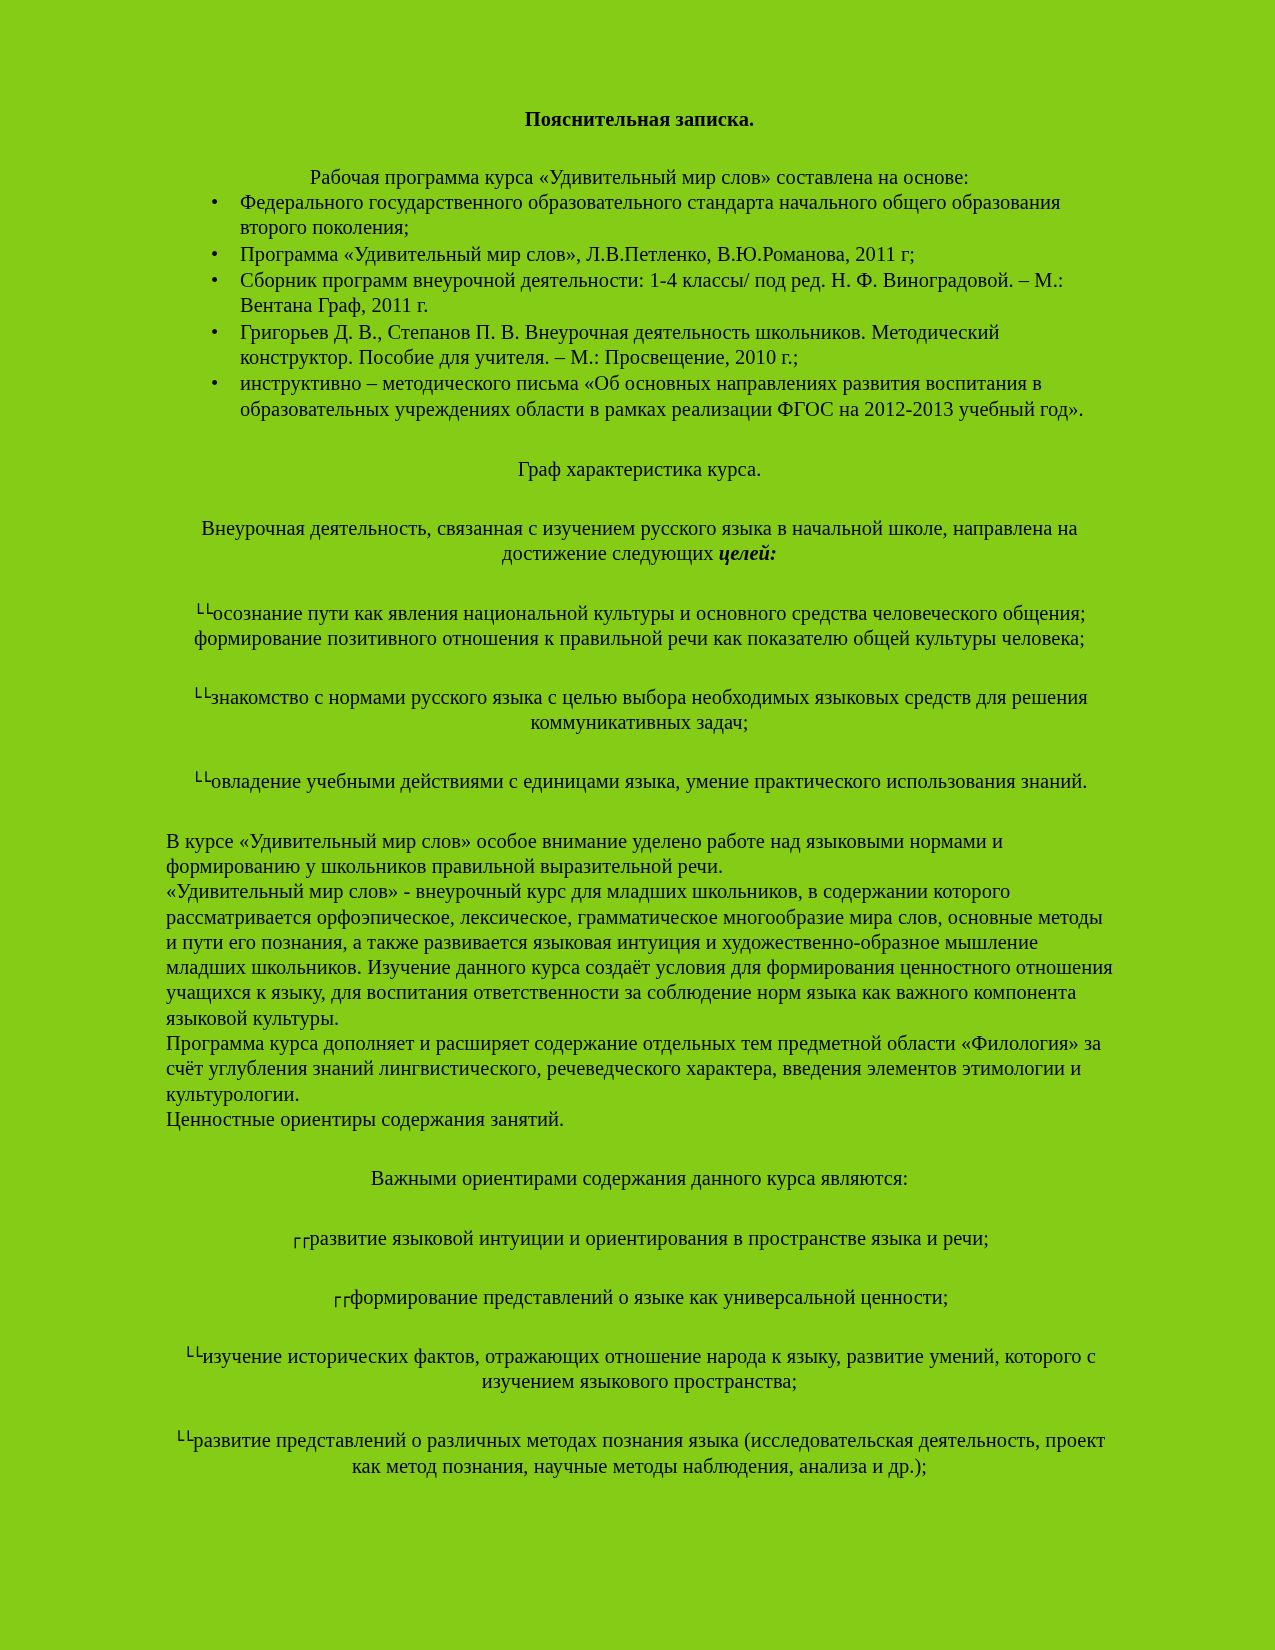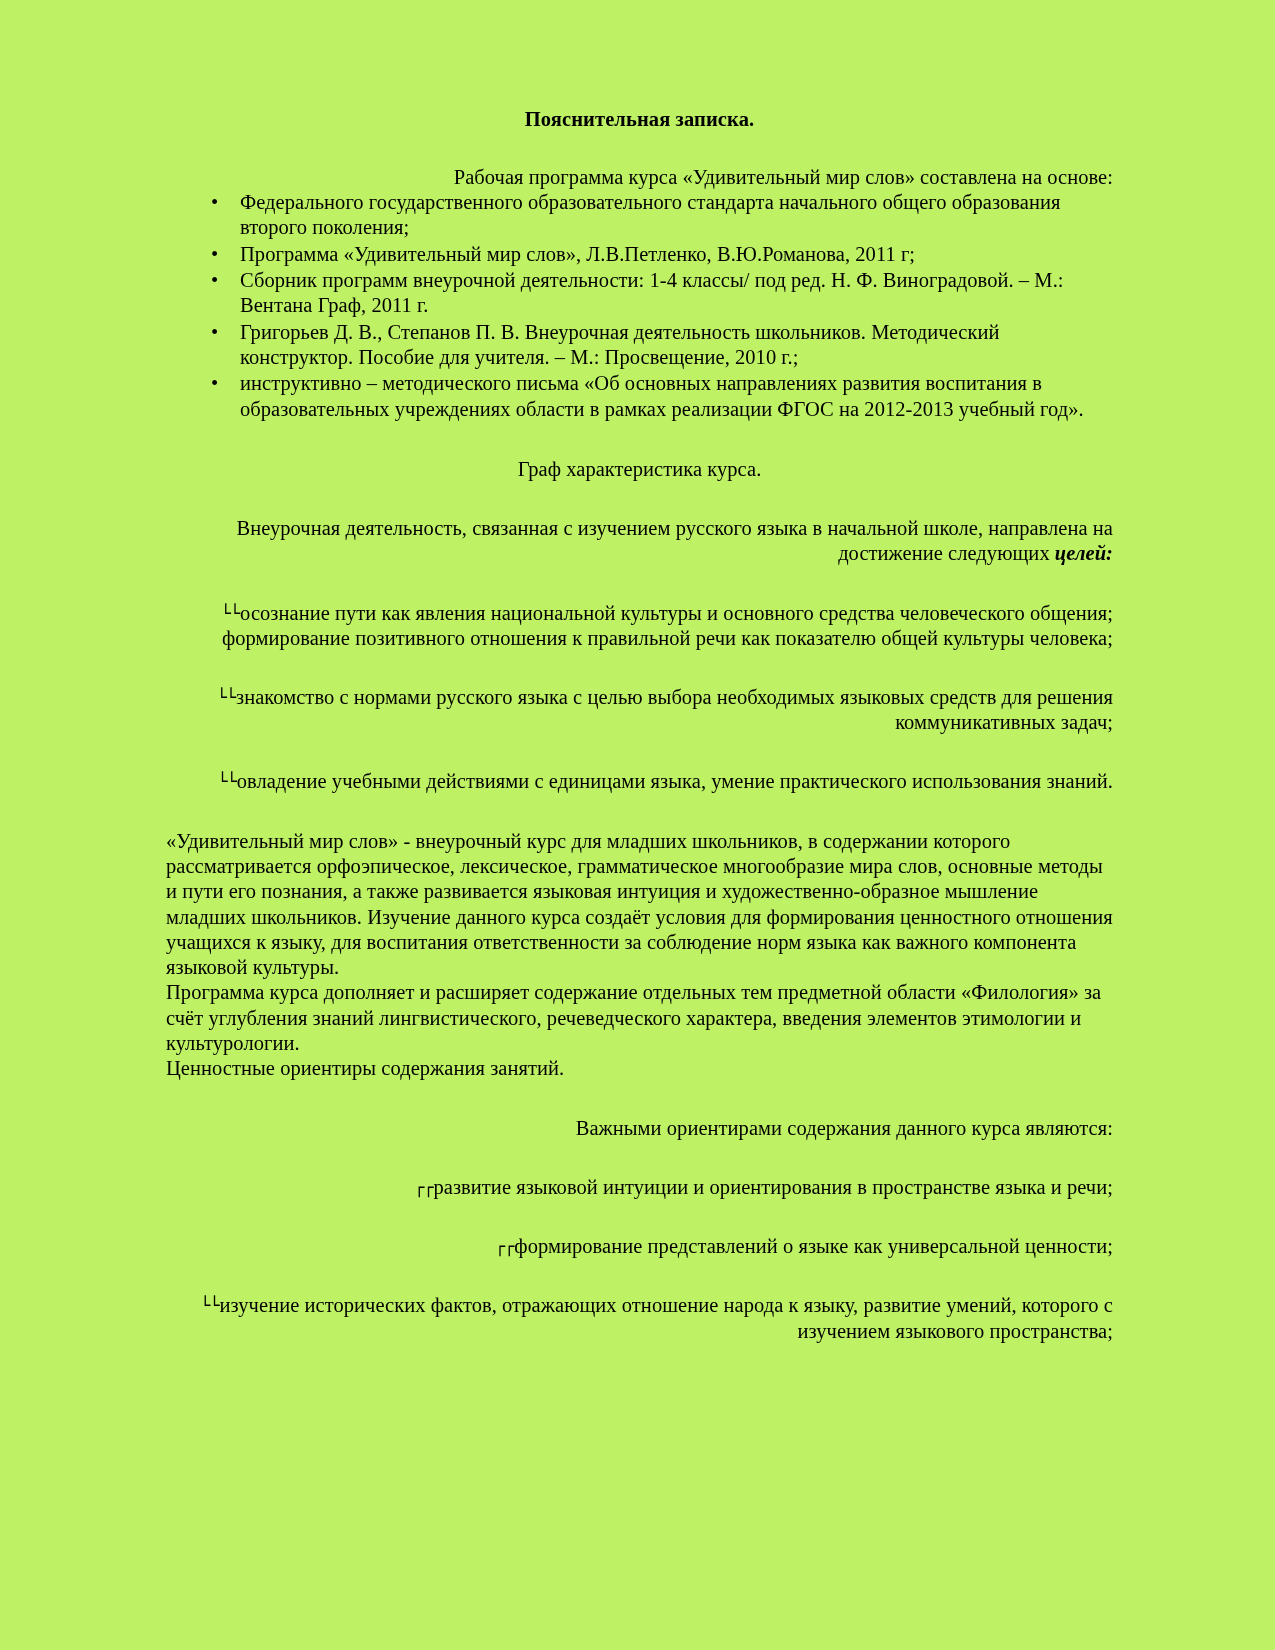--- a/index.html
+++ b/index.html
@@ -10,21 +10,21 @@
   }
   body {
     font-family: "Liberation Serif", "DejaVu Serif", serif;
     color: #000000;
   }
   .page {
     position: relative;
     width: 1275px;
     height: 1650px;
     margin: 0 auto;
-    background: #bef264;
+    background: #84cc16;
     box-sizing: border-box;
     padding: 3px;
     overflow: hidden;
   }
   .content {
     position: absolute;
     left: 166px;
     top: 108px;
     width: 947px;
   }
@@ -33,21 +33,21 @@
     font-weight: bold;
     font-size: 20.5px;
     line-height: 1.12;
     margin: 0 0 0 0;
     letter-spacing: 0.1px;
   }
   .para {
     font-size: 20.5px;
     line-height: 1.23;
     margin: 0;
-    text-align: right;
+    text-align: center;
     letter-spacing: 0.05px;
   }
   .spacer-lg { height: 34px; }
 
   ul.bullets {
     list-style: none;
     margin: 0;
     padding: 0;
   }
   ul.bullets > li {
@@ -142,20 +142,21 @@
 
     <p class="para"><span class="marker">└└</span><span>знакомство с нормами русского языка с целью выбора необходимых языковых средств для решения коммуникативных задач;</span></p>
 
     <div class="spacer-lg"></div>
 
     <p class="para"><span class="marker">└└</span><span>овладение учебными действиями с единицами языка, умение практического использования знаний.</span></p>
 
     <div class="spacer-lg"></div>
 
     <div class="block">
+      <p>В курсе «Удивительный мир слов» особое внимание уделено работе над языковыми нормами и формированию у школьников правильной выразительной речи.</p>
       <p>«Удивительный мир слов» - внеурочный курс для младших школьников, в содержании которого рассматривается орфоэпическое, лексическое, грамматическое многообразие мира слов, основные методы и пути его познания, а также развивается языковая интуиция и художественно-образное мышление младших школьников. Изучение данного курса создаёт условия для формирования ценностного отношения учащихся к языку, для воспитания ответственности за соблюдение норм языка как важного компонента языковой культуры.</p>
       <p>Программа курса дополняет и расширяет содержание отдельных тем предметной области «Филология» за счёт углубления знаний лингвистического, речеведческого характера, введения элементов этимологии и культурологии.</p>
       <p>Ценностные ориентиры содержания занятий.</p>
     </div>
 
     <div class="spacer-lg"></div>
 
     <p class="para">Важными ориентирами содержания данного курса являются:</p>
 
     <div class="spacer-lg"></div>
@@ -165,15 +166,16 @@
     <div class="spacer-lg"></div>
 
     <p class="para"><span class="marker">┌┌</span><span>формирование представлений о языке как универсальной ценности;</span></p>
 
     <div class="spacer-lg"></div>
 
     <p class="para"><span class="marker">└└</span><span>изучение исторических фактов, отражающих отношение народа к языку, развитие умений, которого с изучением языкового пространства;</span></p>
 
     <div class="spacer-lg"></div>
 
+    <p class="para"><span class="marker">└└</span><span>развитие представлений о различных методах познания языка (исследовательская деятельность, проект как метод познания, научные методы наблюдения, анализа и др.);</span></p>
 
   </div>
 </div>
 
 </body></html>

